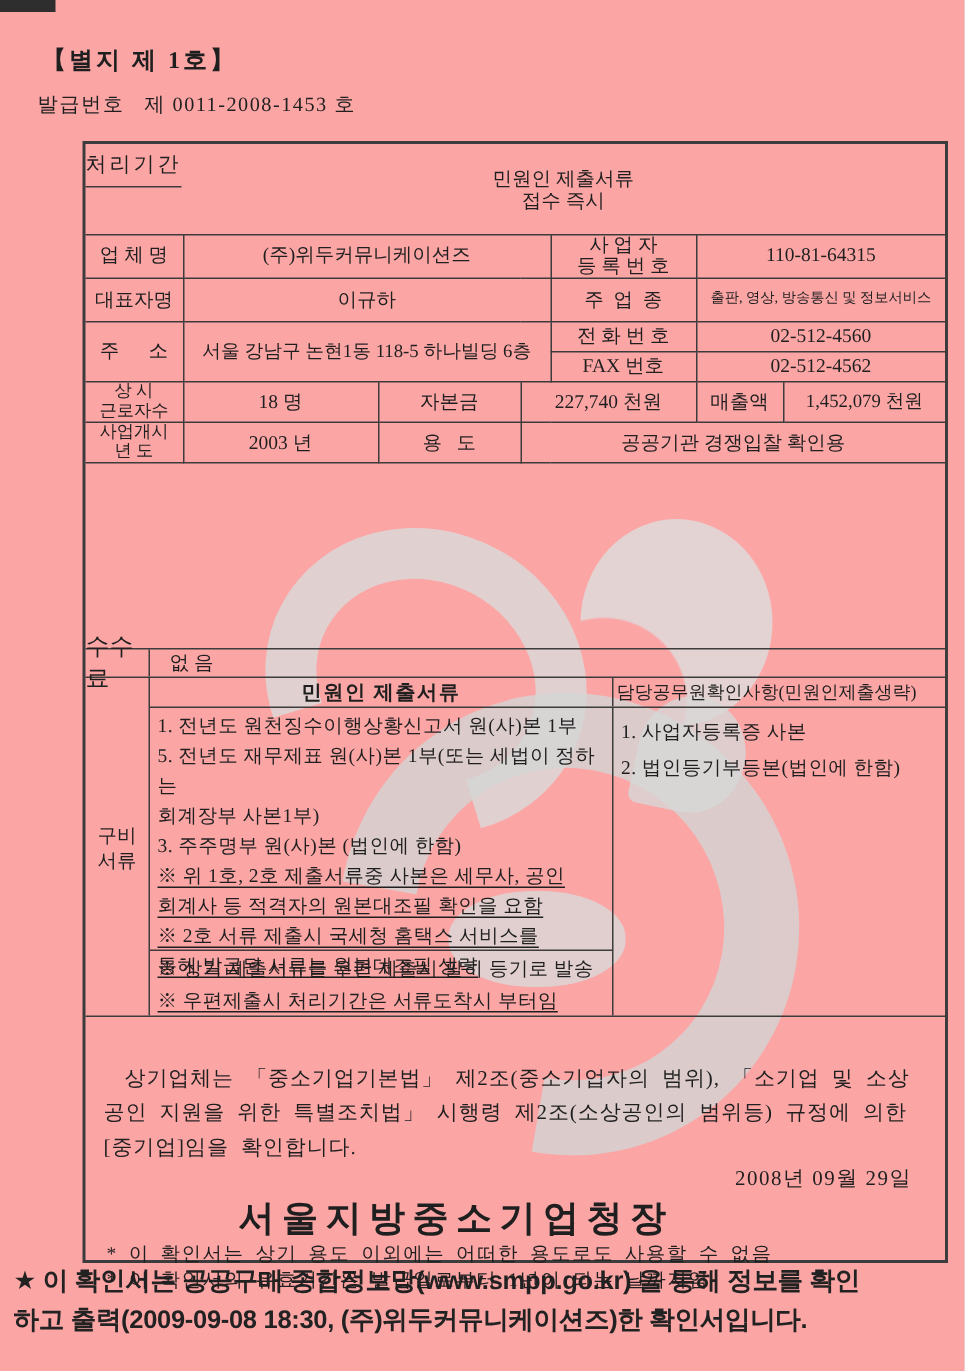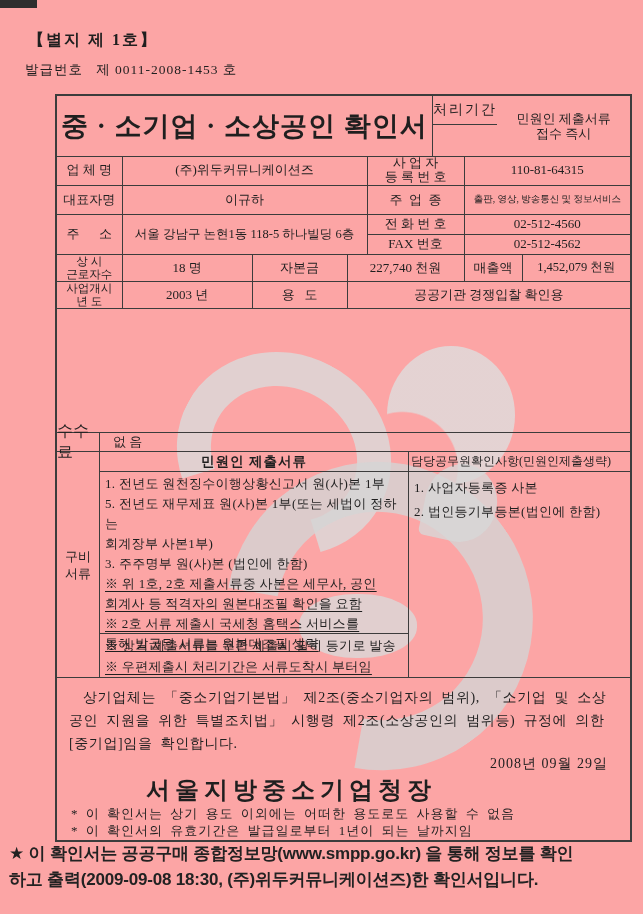--- a/index.html
+++ b/index.html
@@ -67,24 +67,24 @@
   .docs-col1{width:308px;border-right:1px solid #3c3c3c;display:flex;flex-direction:column;}
   .docs-list1{height:162px;border-bottom:1px solid #3c3c3c;padding:2px 2px 0 5px;box-sizing:border-box;}
   .docs-list1b{flex:1;padding:1px 2px 0 5px;}
   .docs-col2{flex:1;padding:4px 2px 0 5px;}
   .doc-item{font-size:13px;line-height:20px;letter-spacing:.3px;}
   .doc-item.u{text-decoration:underline;text-underline-offset:3px;}
   .docs-col2 .doc-item{line-height:24px;}
   .docs-list1b .doc-item{line-height:21px;}
 
   
-  .confirm{position:absolute;left:0;top:582px;width:573px;height:162px;}
+  .confirm{position:absolute;left:0;top:604px;width:573px;height:162px;}
   .confirm-body{position:absolute;left:12px;top:8px;width:552px;font-size:14px;line-height:23px;text-indent:14px;word-spacing:4px;letter-spacing:.6px;}
   .confirm-date{position:absolute;right:22px;top:77px;font-size:14px;letter-spacing:1px;}
-  .confirm-issuer{position:absolute;left:0;top:96px;width:468px;text-align:center;font-size:24px;font-weight:bold;letter-spacing:5px;}
+  .confirm-issuer{position:absolute;left:0;top:96px;width:468px;text-align:center;font-size:24px;font-weight:bold;letter-spacing:5px;padding-left:13px;}
   .confirm-notes{position:absolute;left:14px;top:128px;font-size:13px;line-height:16.5px;word-spacing:3px;letter-spacing:1px;}
 
   .footer{position:absolute;left:9px;top:841px;width:628px;font-family:"Liberation Sans","DejaVu Sans",sans-serif;
     font-weight:bold;font-size:17px;line-height:26px;letter-spacing:-.2px;color:#222;}
 </style>
 </head>
 <body>
 
 <div class="canvas">
   <div class="scan-artifact"></div>
@@ -96,23 +96,20 @@
 
     <div class="wm wm-ring1"></div>
     <div class="wm wm-circle"></div>
     <div class="wm wm-ring2"></div>
     <div class="wm wm-dot"></div>
     <div class="wm wm-tail"></div>
 
     <div class="layer">
 
       <div class="title-row">
-        <div class="title-cell">
-          <span class="doc-title">중 · 소기업 · 소상공인 확인서</span>
-        </div>
         <div class="title-right">
           <div class="proc-label">처리기간</div>
           <div class="proc-value preline">민원인 제출서류
 접수 즉시</div>
         </div>
       </div>
 
       <table class="info-table">
         <colgroup>
           <col style="width:65px">

